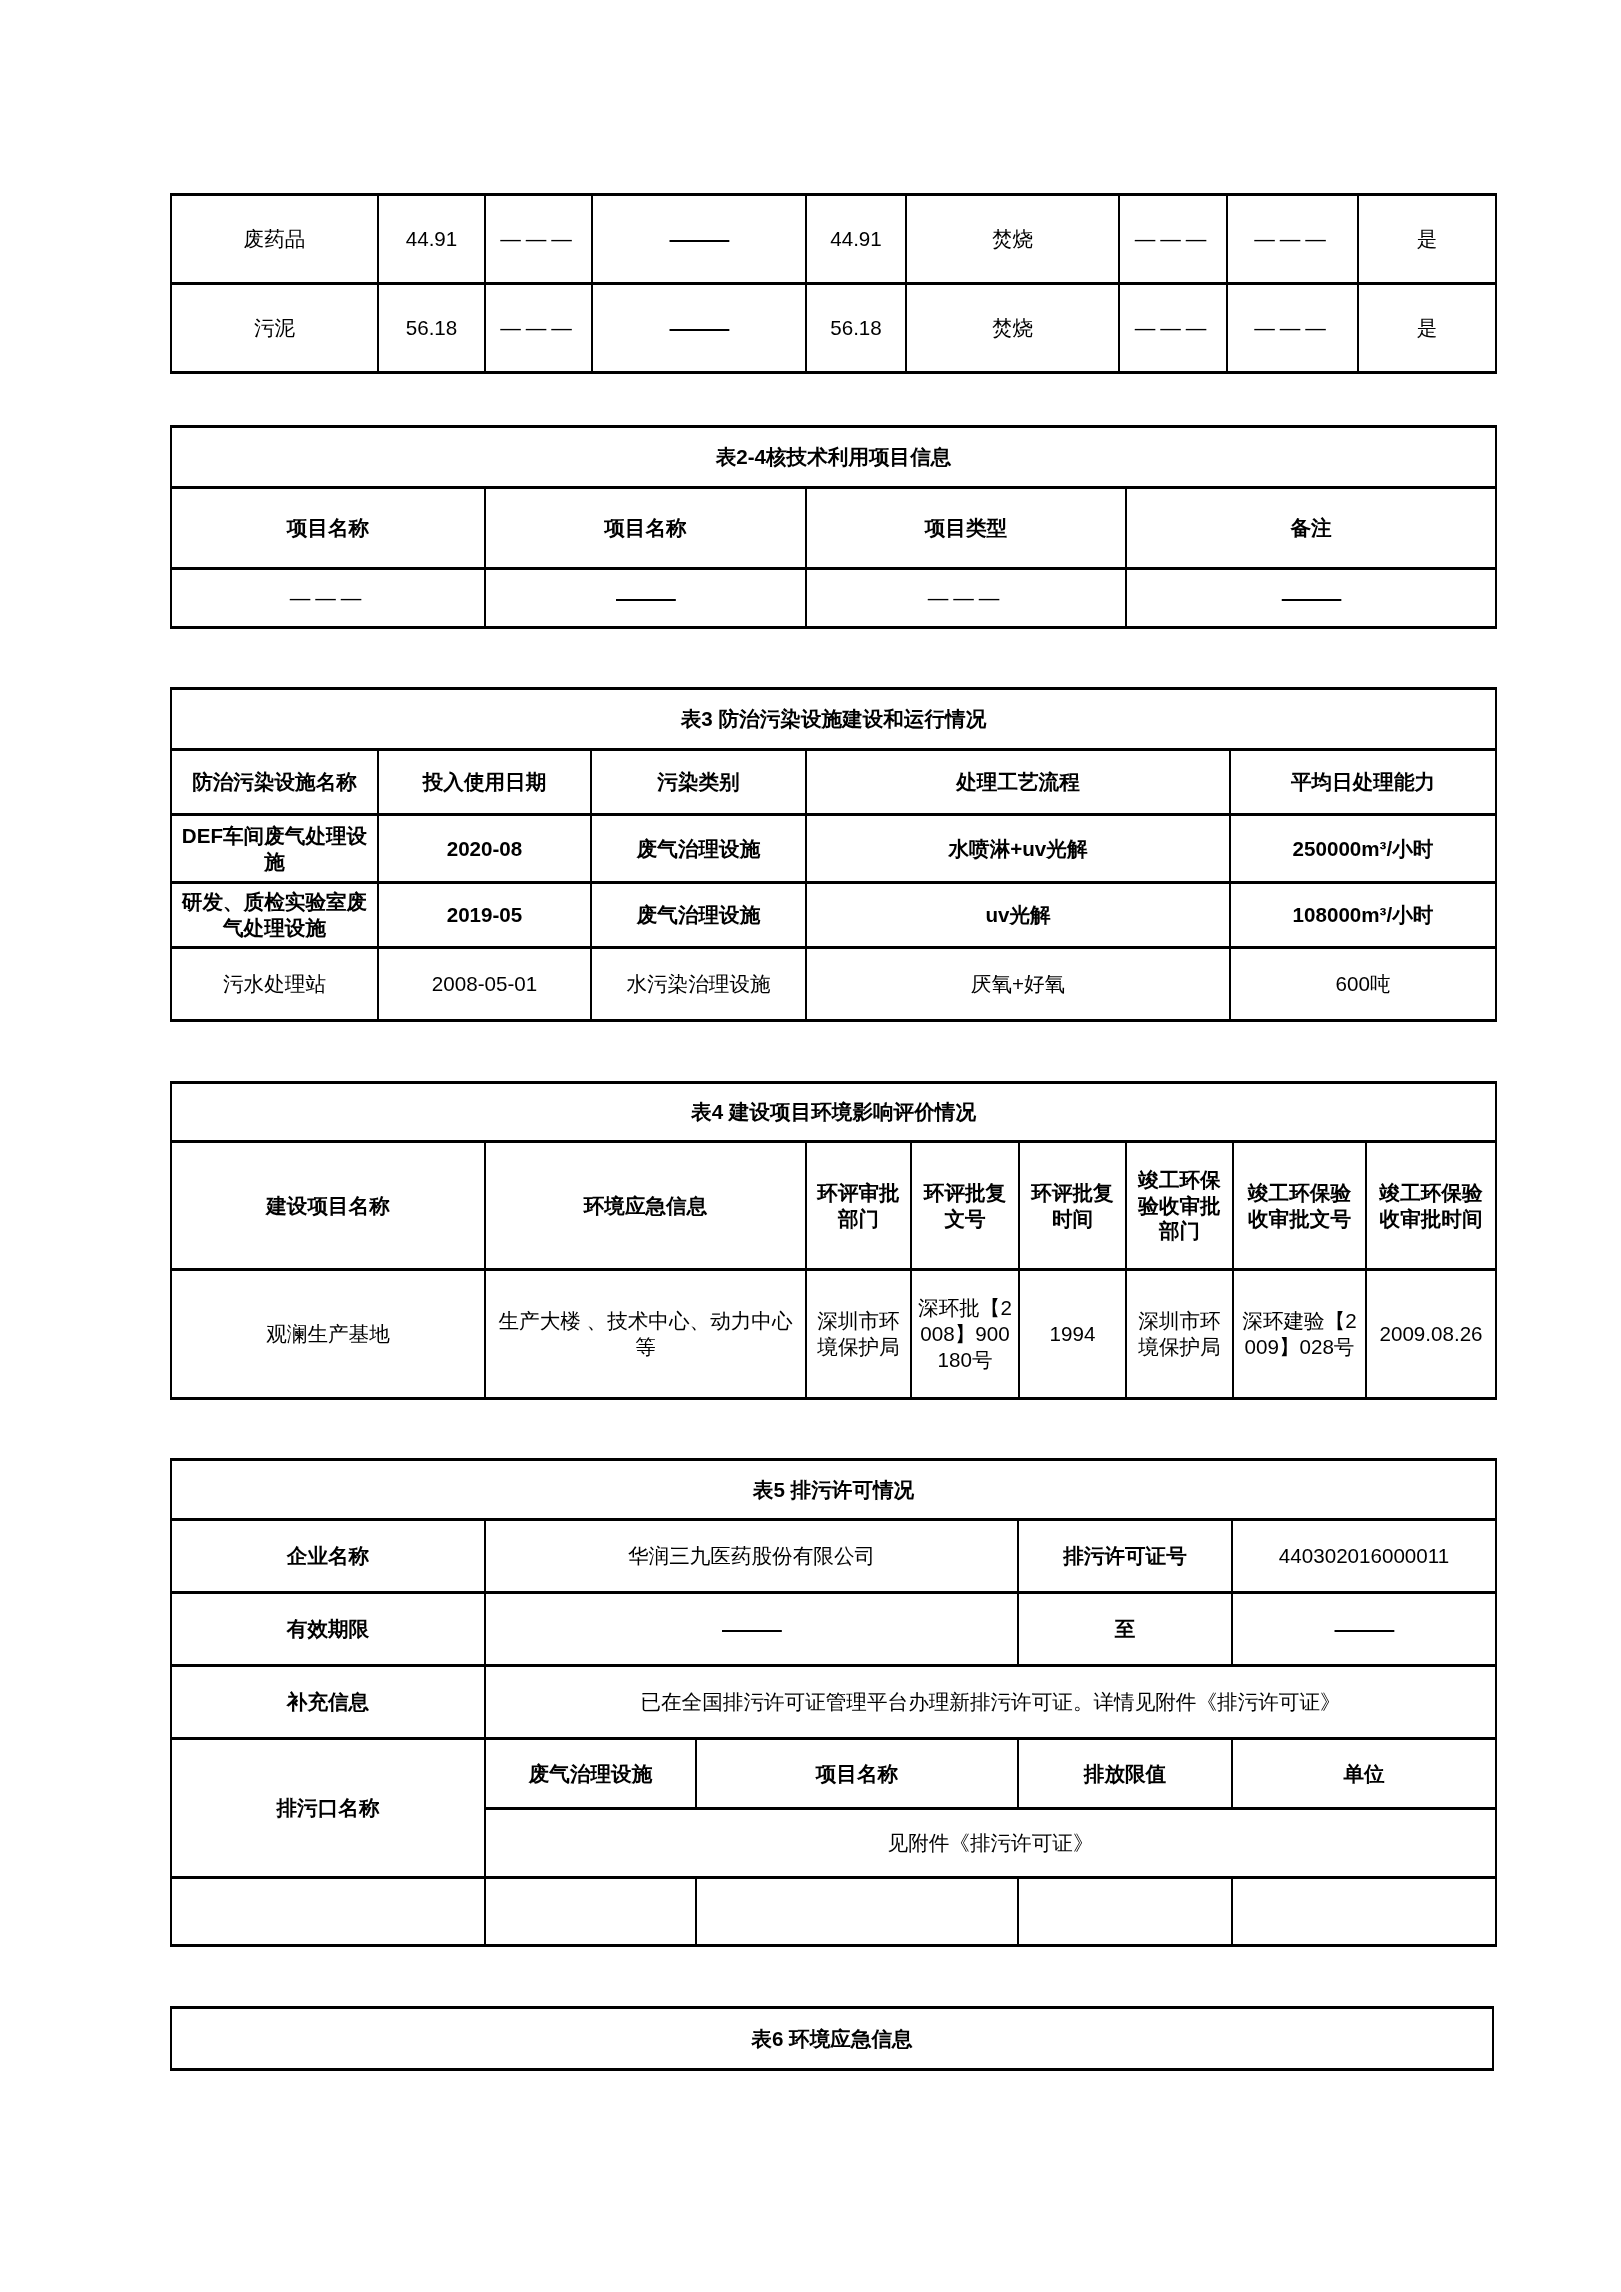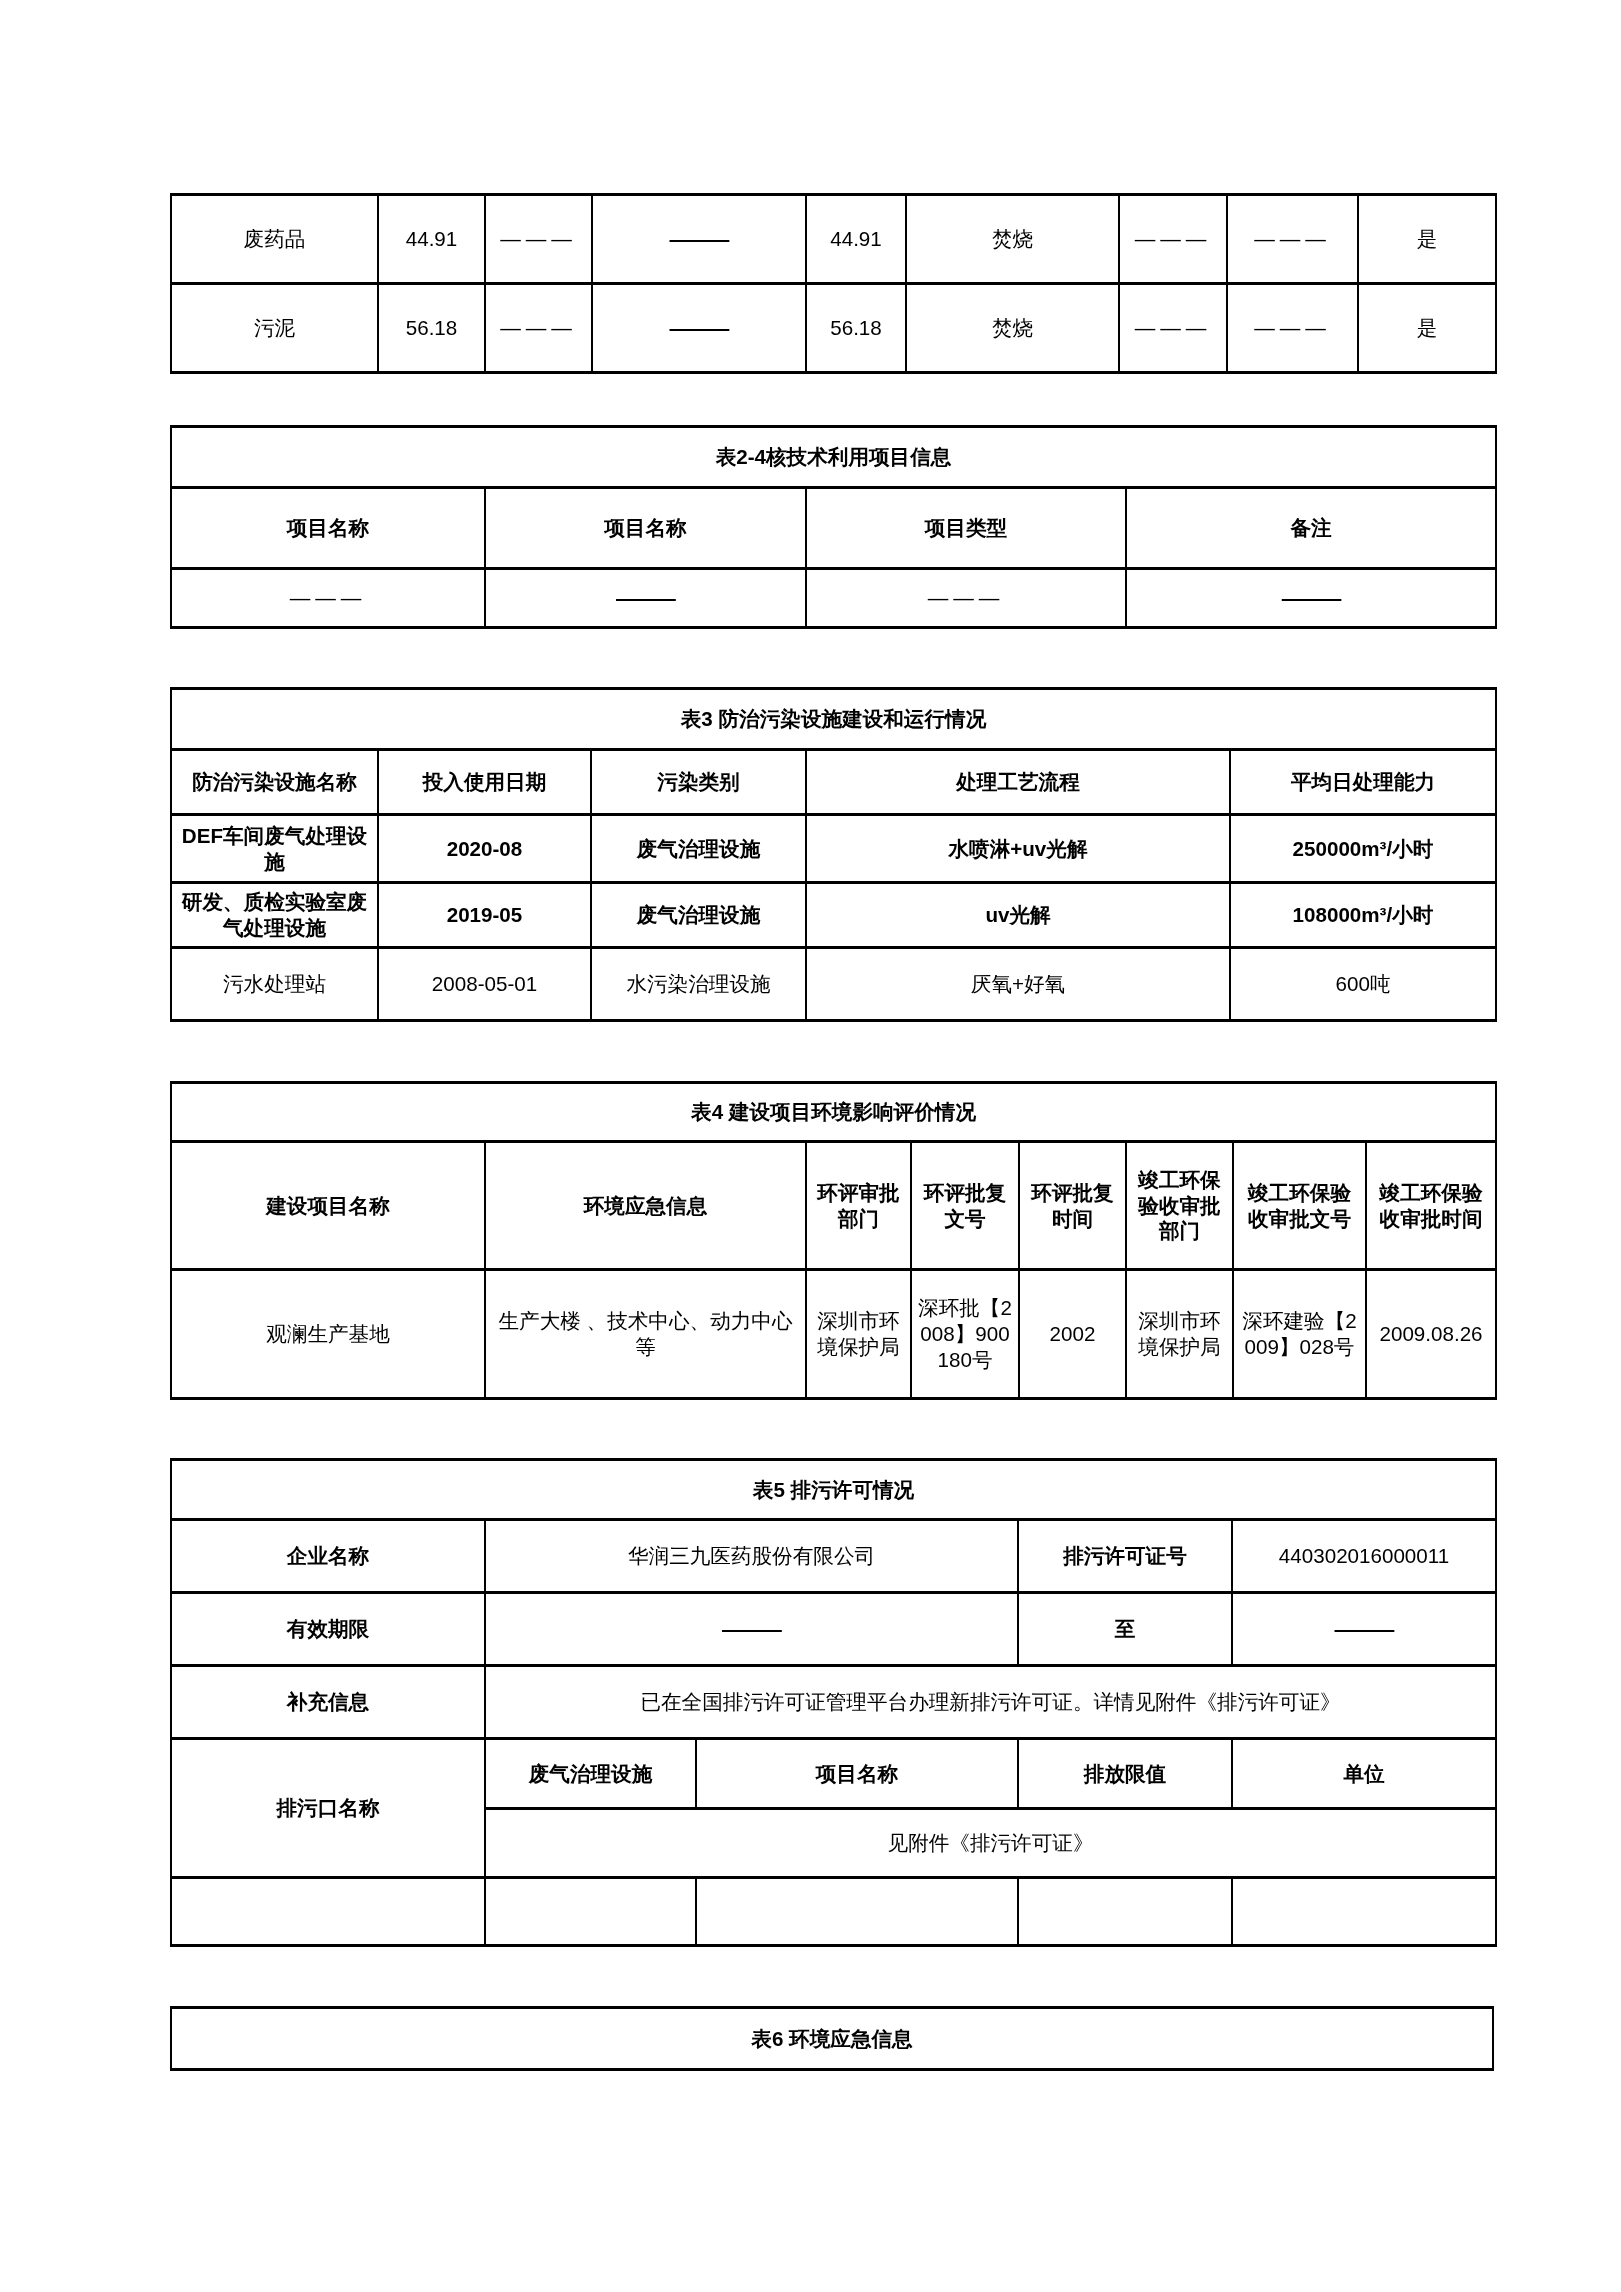--- a/index.html
+++ b/index.html
@@ -195,21 +195,21 @@
       <th>环评批复时间</th>
       <th>竣工环保验收审批部门</th>
       <th>竣工环保验收审批文号</th>
       <th>竣工环保验收审批时间</th>
     </tr>
     <tr style="height:129px">
       <td>观澜生产基地</td>
       <td>生产大楼 、技术中心、动力中心等</td>
       <td>深圳市环境保护局</td>
       <td>深环批【2008】900180号</td>
-      <td>2002</td>
+      <td>1994</td>
       <td>深圳市环境保护局</td>
       <td>深环建验【2009】028号</td>
       <td>2009.08.26</td>
     </tr>
   </tbody>
     </table>
 
   <table class="tbl gap59">
     <colgroup>
       <col style="width:314px">

